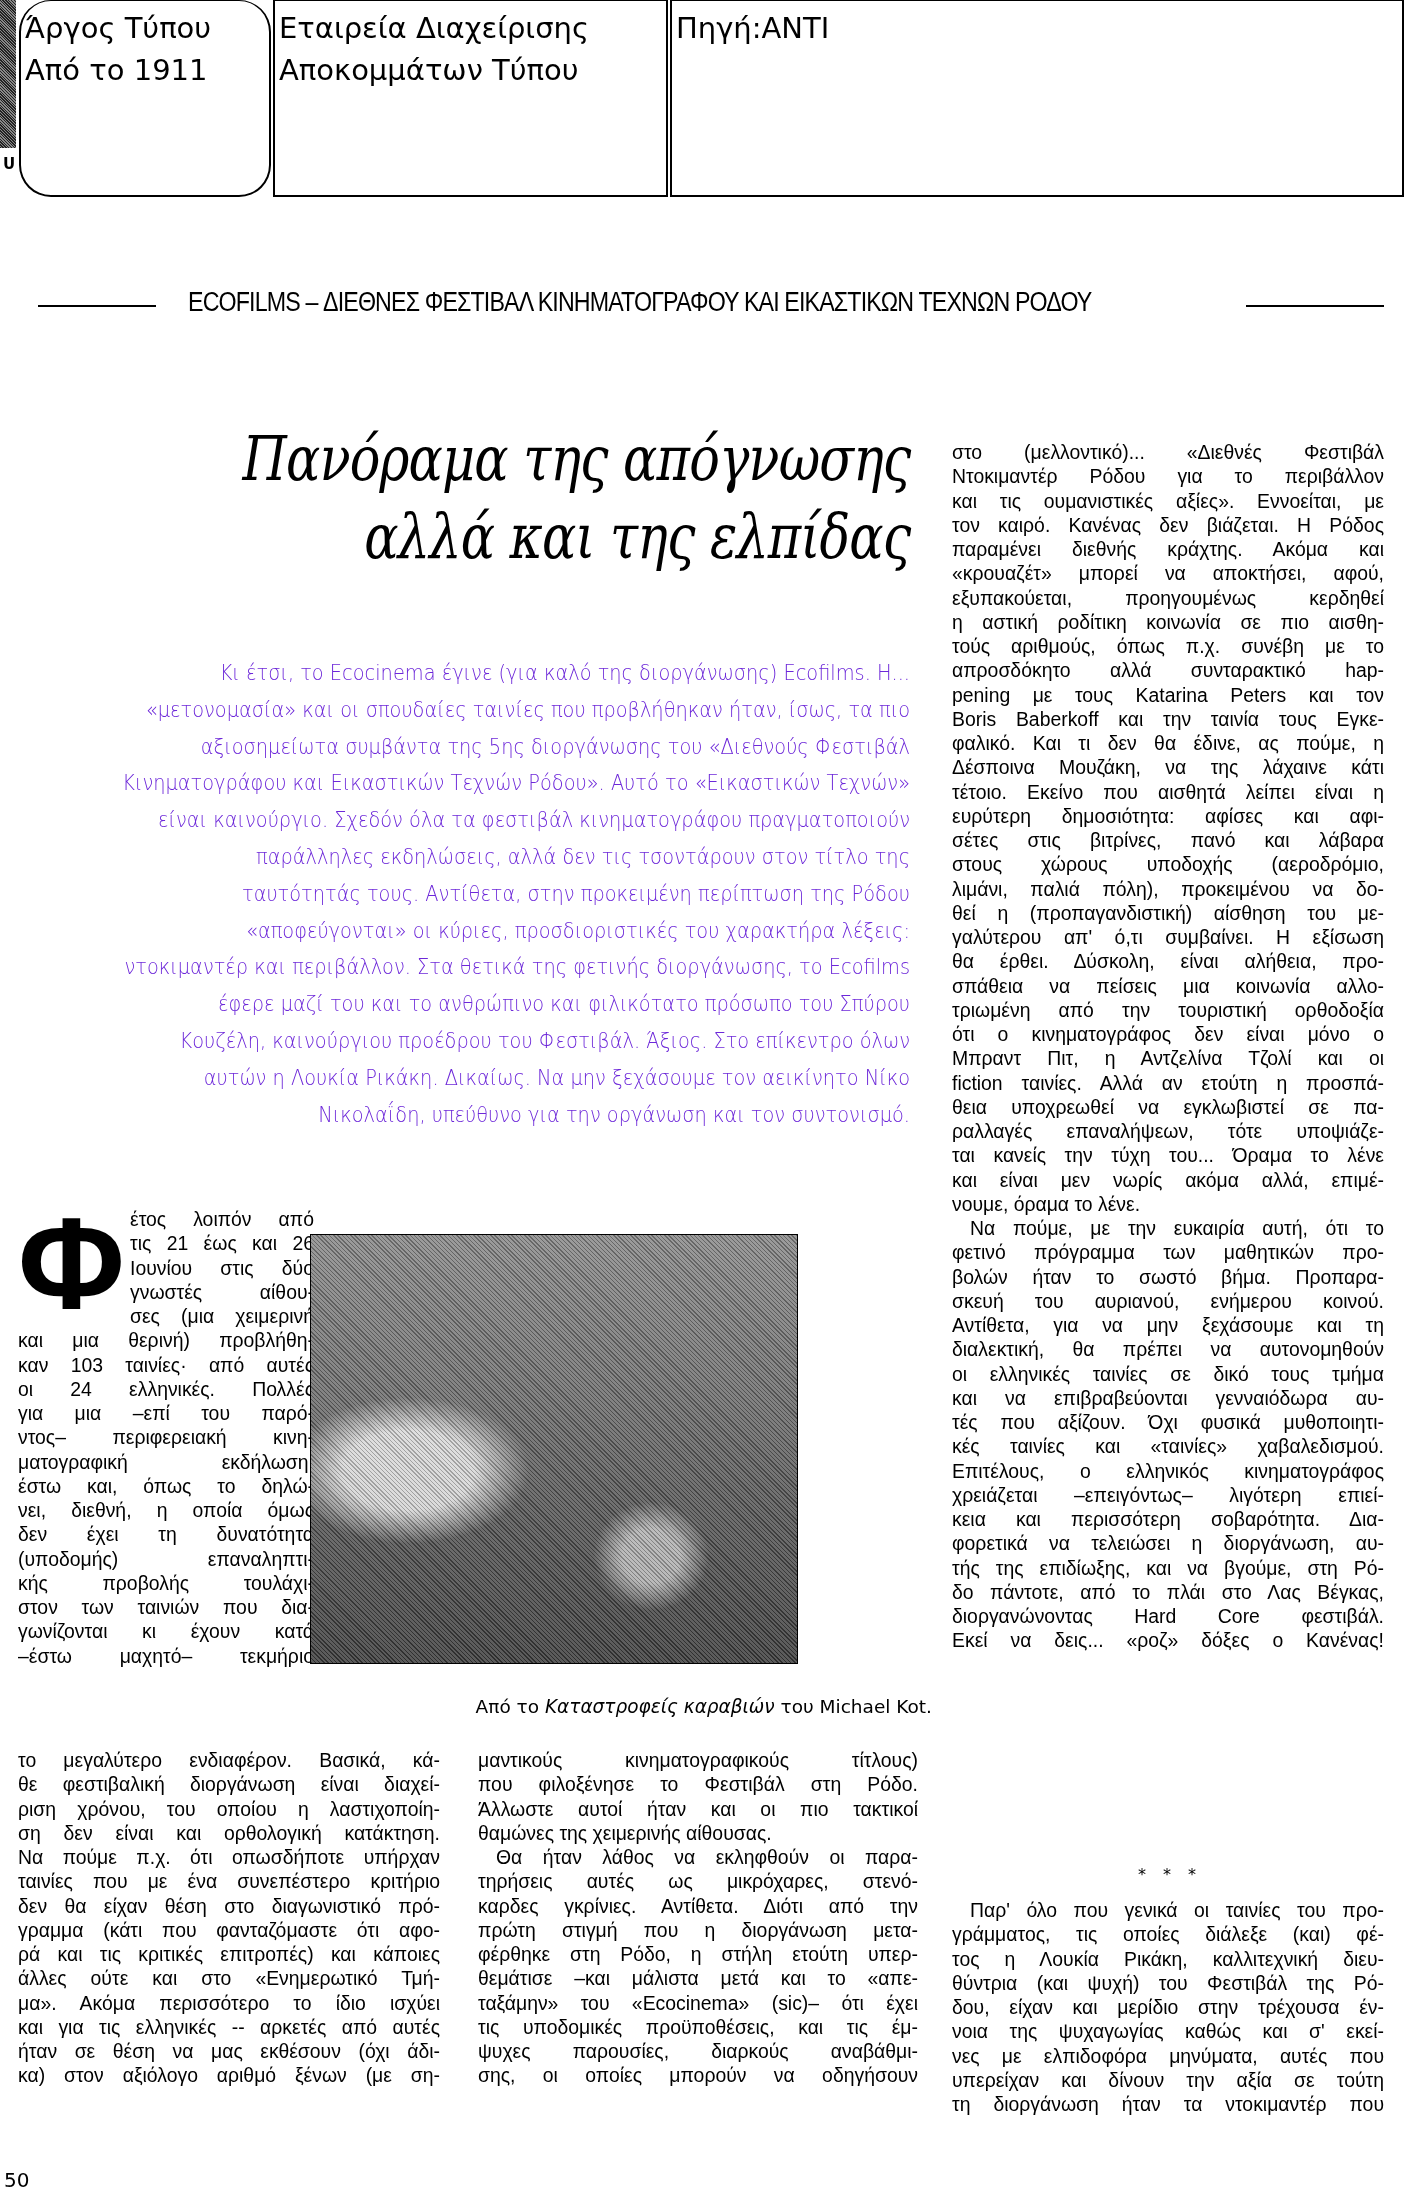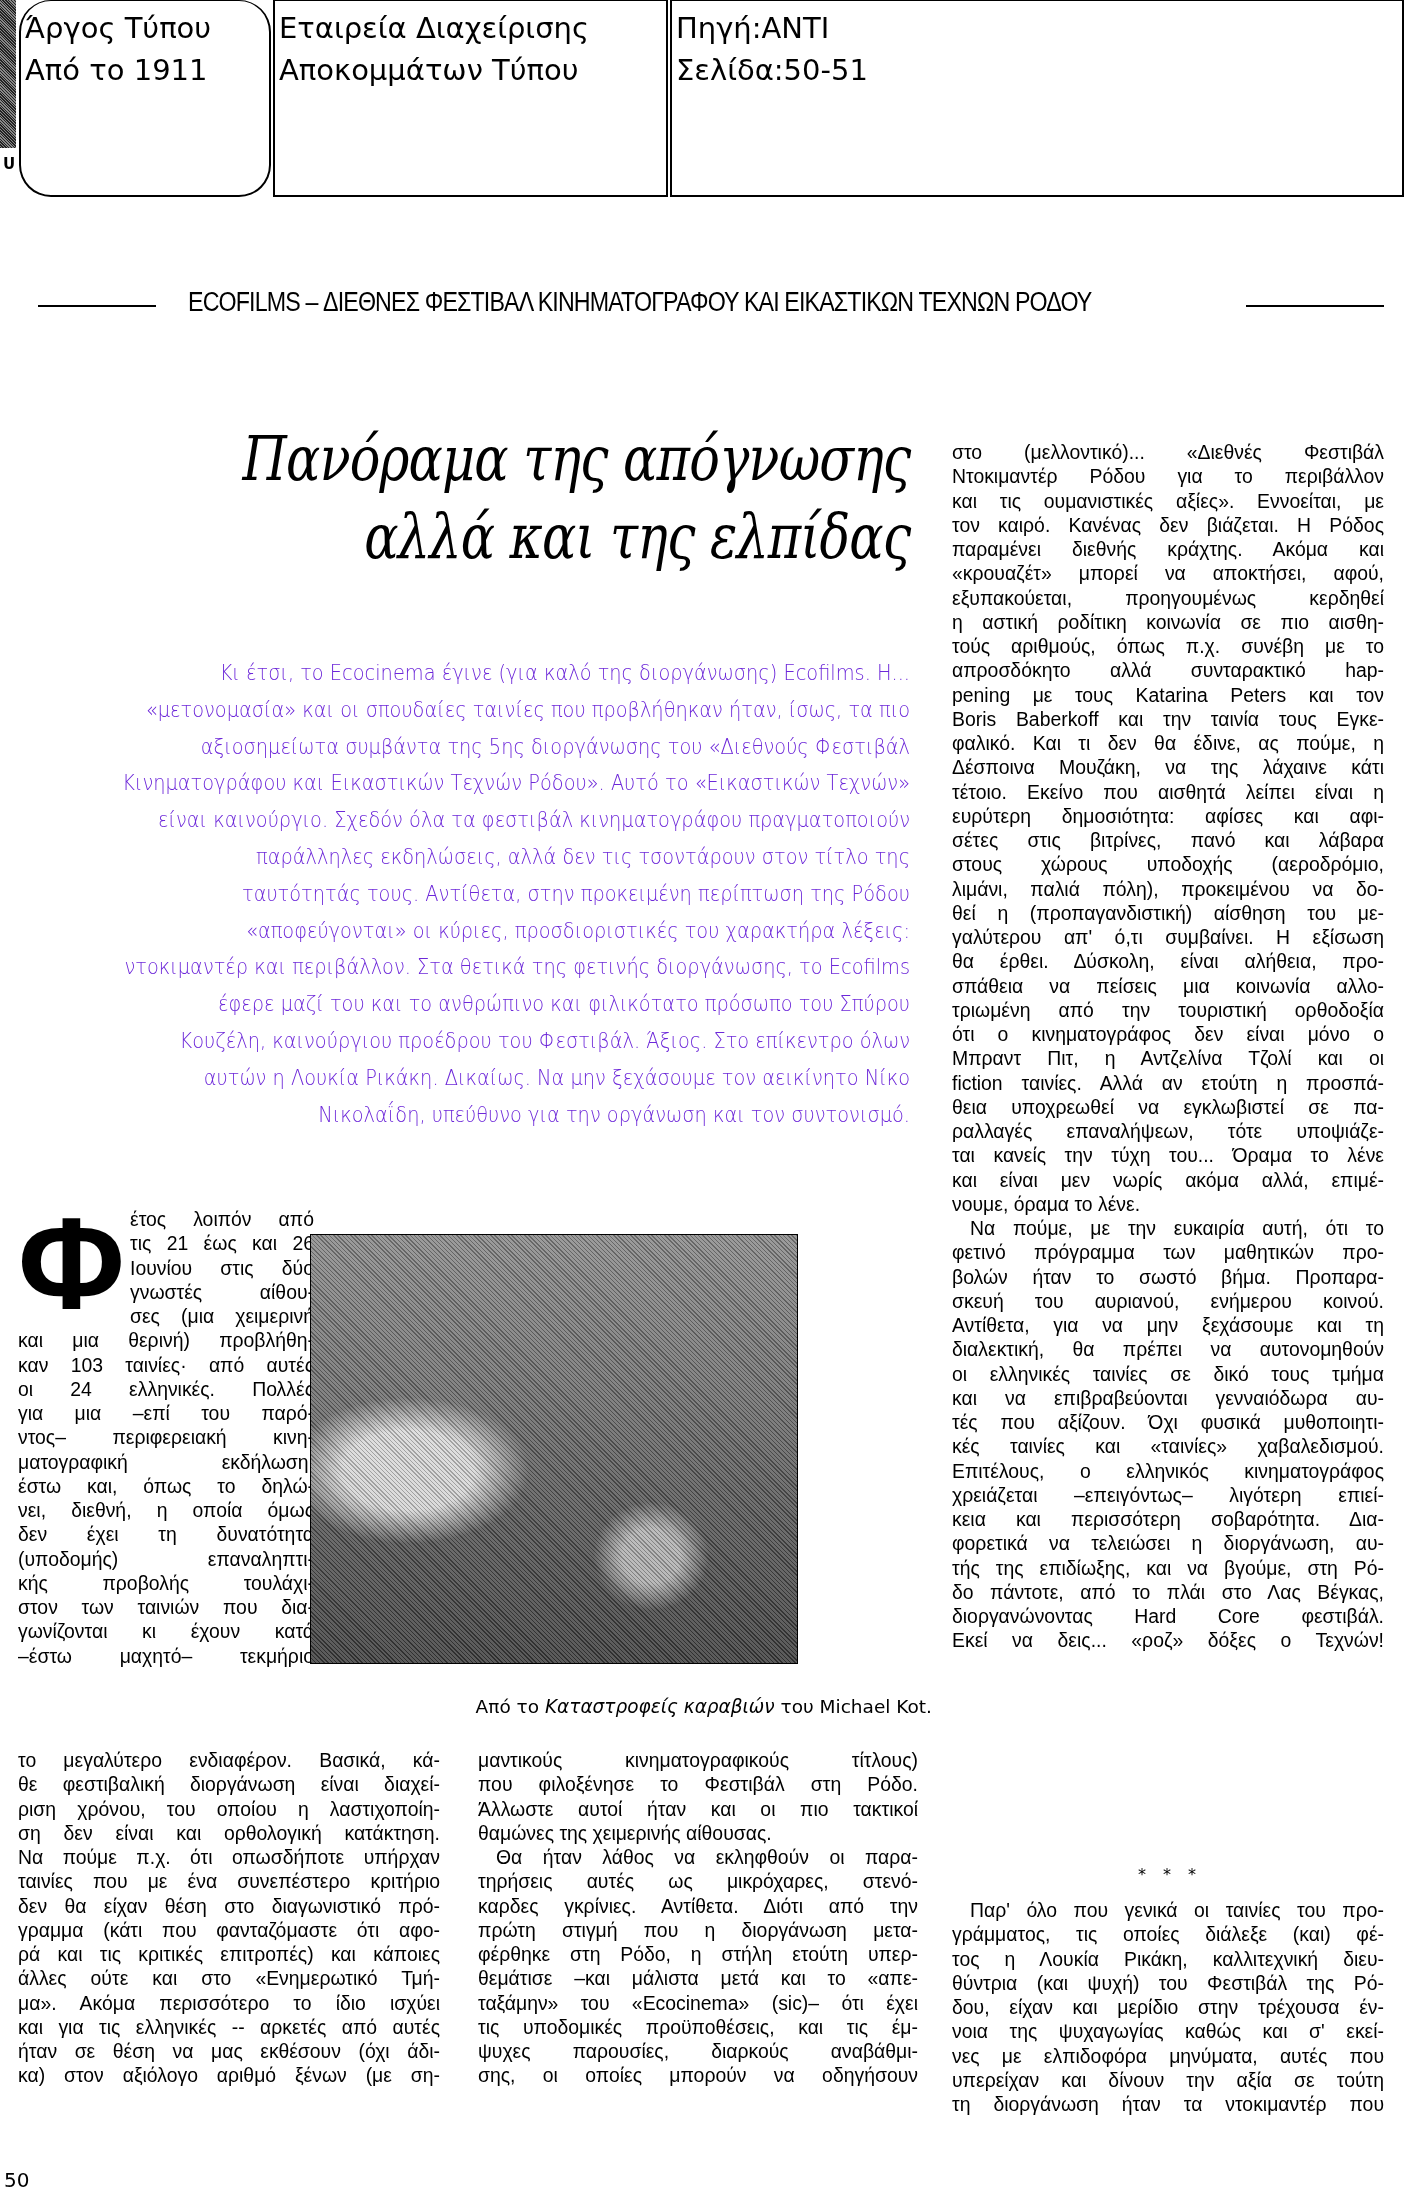--- a/index.html
+++ b/index.html
@@ -107,21 +107,20 @@
 <div class="hdr-box hdr-a">
   <div>Άργος Τύπου</div>
   <div>Από το 1911</div>
 </div>
 <div class="hdr-box hdr-b">
   <div>Εταιρεία Διαχείρισης</div>
   <div>Αποκομμάτων Τύπου</div>
 </div>
 <div class="hdr-box hdr-c">
   <div>Πηγή:ΑΝΤΙ</div>
-  <div>Σελίδα:50-51</div>
 </div>
 
 <div class="rubric">
   <div class="rule l"></div>
   <div class="txt">ECOFILMS – ΔΙΕΘΝΕΣ ΦΕΣΤΙΒΑΛ ΚΙΝΗΜΑΤΟΓΡΑΦΟΥ ΚΑΙ ΕΙΚΑΣΤΙΚΩΝ ΤΕΧΝΩΝ ΡΟΔΟΥ</div>
   <div class="rule r"></div>
 </div>
 
 <div class="headline">
   <div>Πανόραμα της απόγνωσης</div>
@@ -248,21 +247,21 @@
     <div class="ln">και να επιβραβεύονται γενναιόδωρα αυ-</div>
     <div class="ln">τές που αξίζουν. Όχι φυσικά μυθοποιητι-</div>
     <div class="ln">κές ταινίες και «ταινίες» χαβαλεδισμού.</div>
     <div class="ln">Επιτέλους, ο ελληνικός κινηματογράφος</div>
     <div class="ln">χρειάζεται –επειγόντως– λιγότερη επιεί-</div>
     <div class="ln">κεια και περισσότερη σοβαρότητα. Δια-</div>
     <div class="ln">φορετικά να τελειώσει η διοργάνωση, αυ-</div>
     <div class="ln">τής της επιδίωξης, και να βγούμε, στη Ρό-</div>
     <div class="ln">δο πάντοτε, από το πλάι στο Λας Βέγκας,</div>
     <div class="ln">διοργανώνοντας Hard Core φεστιβάλ.</div>
-    <div class="ln">Εκεί να δεις... «ροζ» δόξες ο Τεχνών!</div>
+    <div class="ln">Εκεί να δεις... «ροζ» δόξες ο Κανένας!</div>
   </div>
 <div class="stars">* * *</div>
 <div class="col col-right" style="top:1898px" id="colRightAfter">
     <div class="ln indent">Παρ' όλο που γενικά οι ταινίες του προ-</div>
     <div class="ln">γράμματος, τις οποίες διάλεξε (και) φέ-</div>
     <div class="ln">τος η Λουκία Ρικάκη, καλλιτεχνική διευ-</div>
     <div class="ln">θύντρια (και ψυχή) του Φεστιβάλ της Ρό-</div>
     <div class="ln">δου, είχαν και μερίδιο στην τρέχουσα έν-</div>
     <div class="ln">νοια της ψυχαγωγίας καθώς και σ' εκεί-</div>
     <div class="ln">νες με ελπιδοφόρα μηνύματα, αυτές που</div>

